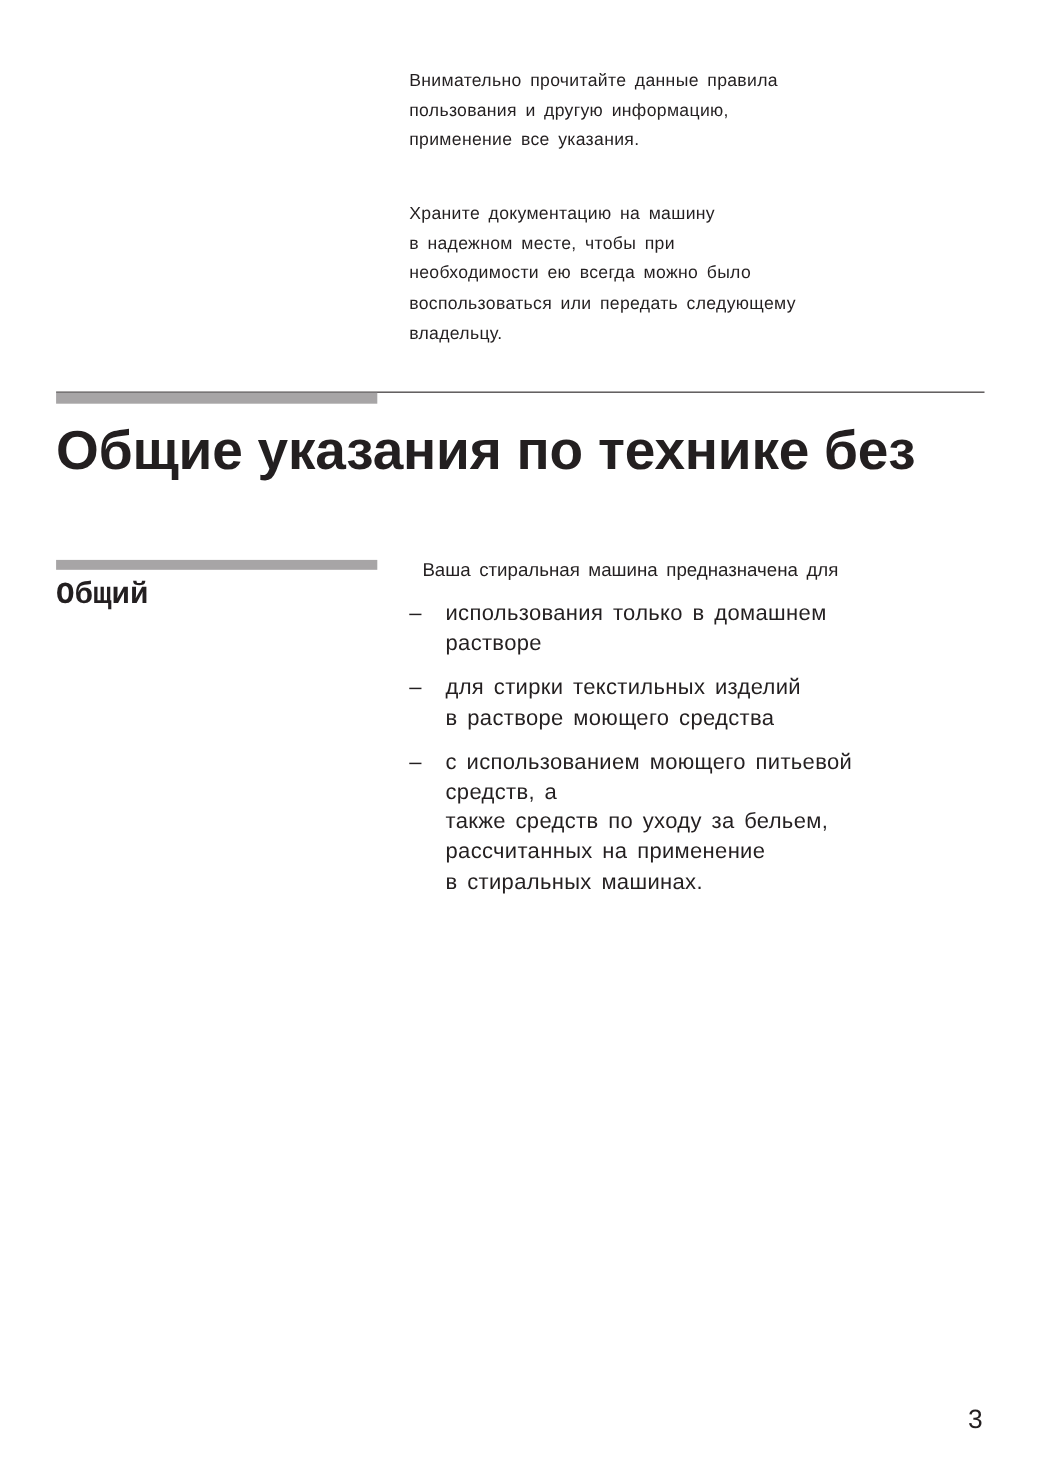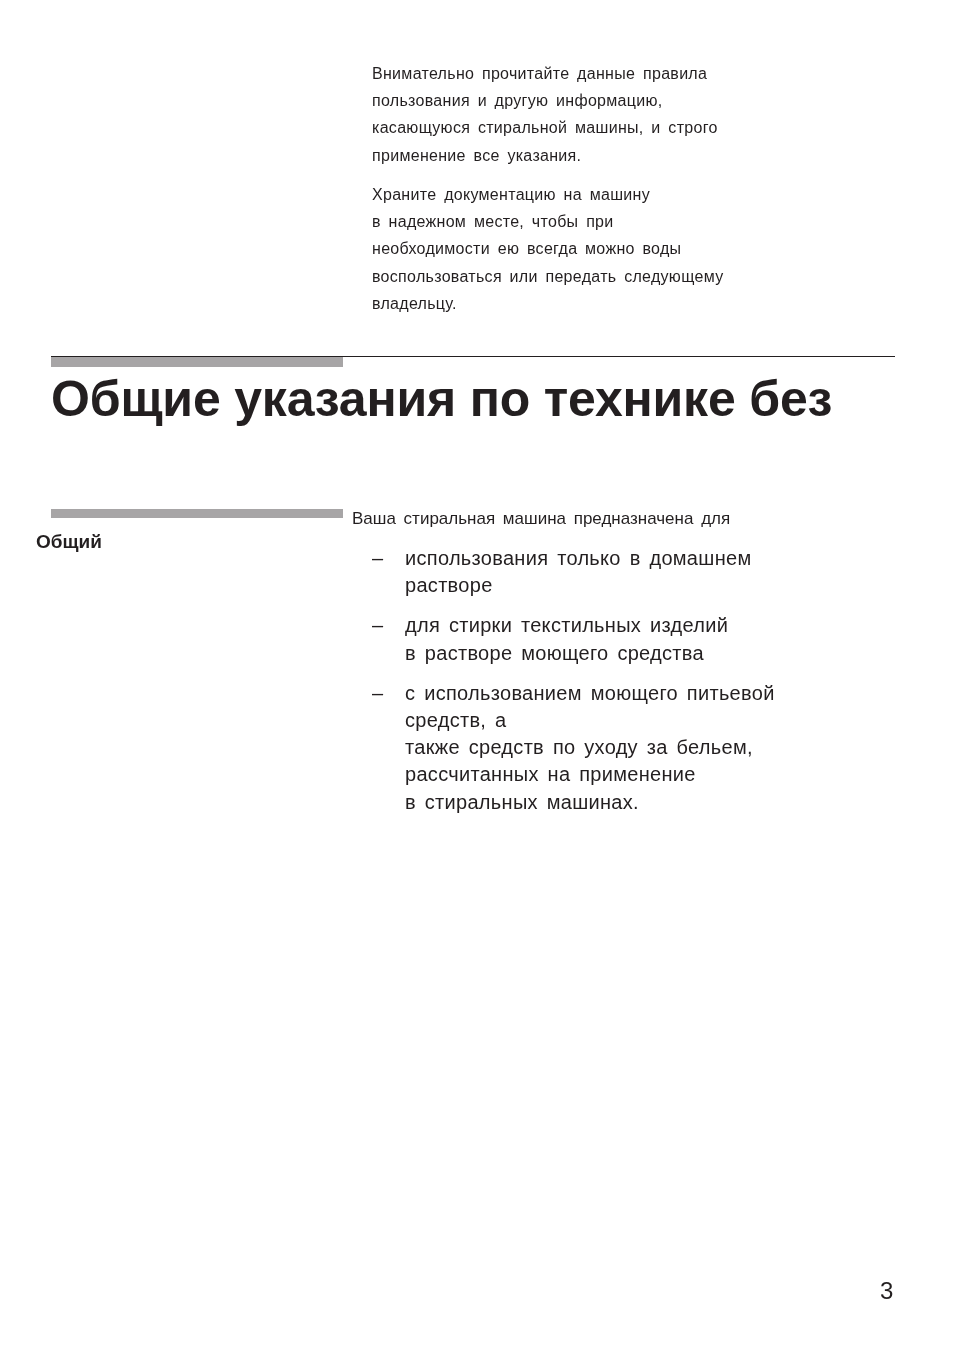--- a/index.html
+++ b/index.html
@@ -2,45 +2,44 @@
 <html><head>
   <meta charset="utf-8">
   <style>
     html, body { margin: 0; padding: 0; background: #ffffff; }
     body { width: 954px; height: 1349px; position: relative; overflow: hidden;
       font-family: "Liberation Sans", sans-serif; color: #231f20; }
     .para { position: absolute; left: 372px; width: 520px; font-size: 16px; line-height: 27.2px; letter-spacing: 0.3px; word-spacing: 3px; }
     .para div { white-space: nowrap; }
     .rule-thin { position: absolute; left: 51px; top: 356px; width: 844px; height: 1px; background: #231f20; }
     .rule-grey1 { position: absolute; left: 51px; top: 357px; width: 292px; height: 10px; background: #a7a5a6; }
-    .title { position: absolute; left: 51px; top: 372px; font-size: 50px; font-weight: bold; line-height: 54px; letter-spacing: -0.2px; margin: 0; text-align: right; }
+    .title { position: absolute; left: 51px; top: 382px; font-size: 50px; font-weight: bold; line-height: 54px; letter-spacing: -0.2px; margin: 0; text-align: right; }
     .title div { white-space: nowrap; }
     .rule-grey2 { position: absolute; left: 51px; top: 509px; width: 292px; height: 9px; background: #a7a5a6; }
-    .subhead { position: absolute; left: 36px; top: 524px; font-size: 19px; font-weight: bold; margin: 0; line-height: 36px; }
-    .intro { position: absolute; left: 352px; top: 507px; font-size: 17px; line-height: 24px; word-spacing: 3px; white-space: nowrap; }
+    .subhead { position: absolute; left: 51px; top: 524px; font-size: 28px; font-weight: bold; margin: 0; line-height: 36px; font-family: Liberation Mono, monospace; }
+    .intro { position: absolute; left: 384px; top: 507px; font-size: 17px; line-height: 24px; word-spacing: 3px; white-space: nowrap; }
     .list { position: absolute; left: 372px; top: 545px; width: 520px; font-size: 20px; line-height: 27.2px; word-spacing: 3px; letter-spacing: 0.3px; }
     .li { position: relative; padding-left: 33px; margin-bottom: 13px; }
     .li .dash { position: absolute; left: 0; top: 0; }
     .li div.l { white-space: nowrap; }
     .pagenum { position: absolute; left: 880px; top: 1277px; font-size: 24px; }
   </style>
 </head>
 <body>
 
 <div class="para" style="top:60px;">
   <div>Внимательно прочитайте данные правила</div>
   <div>пользования и другую информацию,</div>
-  <div>касающуюся стиральной машины, и строго</div>
   <div>применение все указания.</div>
 </div>
 
 <div class="para" style="top:181px;">
   <div>Храните документацию на машину</div>
   <div>в надежном месте, чтобы при</div>
-  <div>необходимости ею всегда можно воды</div>
+  <div>необходимости ею всегда можно было</div>
   <div>воспользоваться или передать следующему</div>
   <div>владельцу.</div>
 </div>
 
 <div class="rule-thin"></div>
 <div class="rule-grey1"></div>
 
 <h1 class="title">
   <div>Общие указания по технике без</div>
 </h1>

